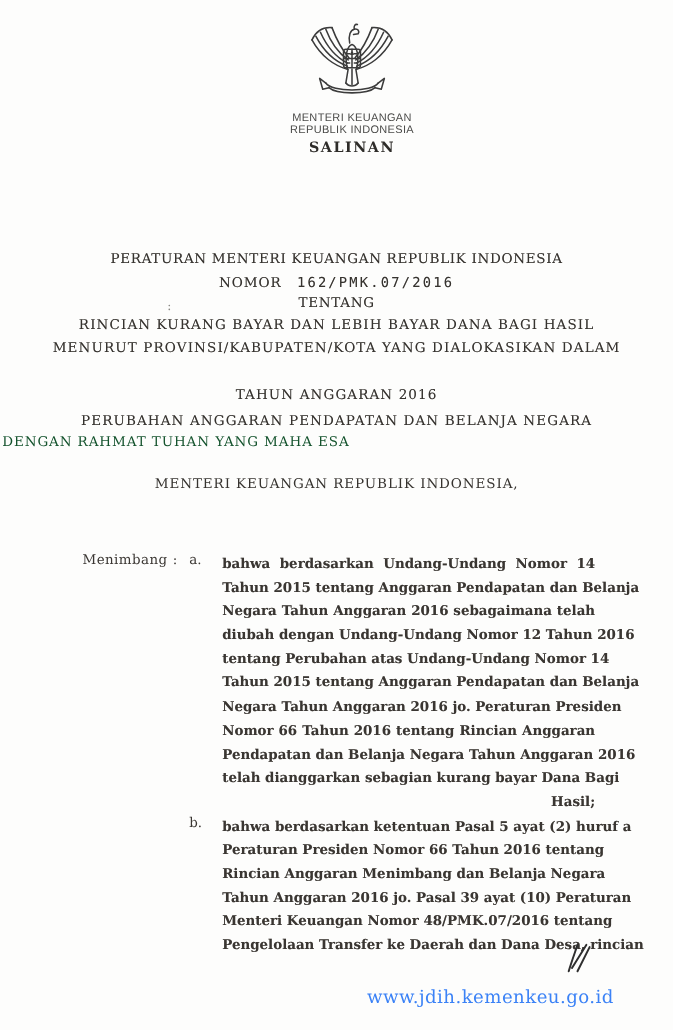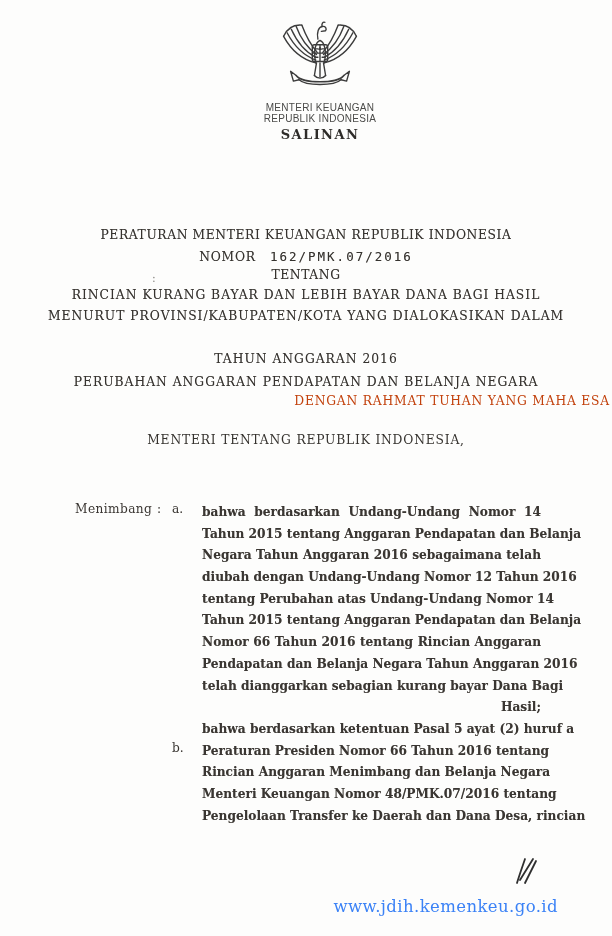--- a/index.html
+++ b/index.html
@@ -21,21 +21,21 @@
   .tl{left:2px;width:608px;text-align:center;font-size:12.3px;letter-spacing:.6px;
       color:#36332f;text-shadow:0 0 .5px rgba(54,51,47,.4);}
   .t1{top:228px;}
   .tn{top:249px;letter-spacing:.8px;}
   .tn .nomor-val{font-family:"DejaVu Sans Mono", monospace;font-size:12.5px;letter-spacing:2px;margin-left:14px;}
   .t2{top:268px;}
   .s0{top:288px;letter-spacing:1px;}
   .s1{top:309px;letter-spacing:1px;}
   .s2{top:331px;letter-spacing:1px;margin-top:44px;}
   .s3{top:352px;letter-spacing:1px;}
-  .invocation{top:394px;left:2px;width:608px;text-align:right;font-size:12.3px;letter-spacing:.8px;color:#c2410c;}
+  .invocation{top:394px;left:2px;width:608px;text-align:left;font-size:12.3px;letter-spacing:.8px;color:#14532d;}
   .authority{top:433px;left:2px;width:608px;text-align:center;font-size:12.3px;letter-spacing:.8px;color:#36332f;}
   
   .consider-label{left:75px;top:502px;font-size:12.2px;letter-spacing:.4px;}
   .consider-colon{left:157px;top:502px;font-size:12.2px;}
   .marker{left:172px;font-size:12.2px;}
   .marker.a{top:502px;}
   .marker.b{top:741px;}
   .body-col{left:202px;top:502px;width:339px;font-size:12.2px;
     text-shadow:0 0 .5px rgba(58,54,50,.35);font-weight:bold;}
   .bline{height:21.7px;line-height:21.7px;white-space:nowrap;text-align:right;}
@@ -97,41 +97,43 @@
   <div class="abs tl tn">
     <span>NOMOR</span><span class="nomor-val">162/PMK.07/2016</span>
   </div>
   <div class="abs tl s0">RINCIAN KURANG BAYAR DAN LEBIH BAYAR DANA BAGI HASIL</div>
   <div class="abs tl t2">TENTANG</div>
   <div class="abs tl s1">MENURUT PROVINSI/KABUPATEN/KOTA YANG DIALOKASIKAN DALAM</div>
   <div class="abs tl s2">PERUBAHAN ANGGARAN PENDAPATAN DAN BELANJA NEGARA</div>
   <div class="abs tl s3">TAHUN ANGGARAN 2016</div>
 
   <div class="abs invocation">DENGAN RAHMAT TUHAN YANG MAHA ESA</div>
-  <div class="abs authority">MENTERI TENTANG REPUBLIK INDONESIA,</div>
+  <div class="abs authority">MENTERI KEUANGAN REPUBLIK INDONESIA,</div>
 
   <div class="abs consider-label">Menimbang</div>
   <div class="abs consider-colon">:</div>
   <div class="abs marker a">a.</div>
   <div class="abs marker b">b.</div>
 
   <div class="abs body-col">
     <div class="bline j">bahwa berdasarkan Undang-Undang Nomor 14</div>
     <div class="bline j">Tahun 2015 tentang Anggaran Pendapatan dan Belanja</div>
     <div class="bline j">Negara Tahun Anggaran 2016 sebagaimana telah</div>
     <div class="bline j">diubah dengan Undang-Undang Nomor 12 Tahun 2016</div>
     <div class="bline j">tentang Perubahan atas Undang-Undang Nomor 14</div>
     <div class="bline j">Tahun 2015 tentang Anggaran Pendapatan dan Belanja</div>
+    <div class="bline j">Negara Tahun Anggaran 2016 jo. Peraturan Presiden</div>
     <div class="bline j">Nomor 66 Tahun 2016 tentang Rincian Anggaran</div>
     <div class="bline j">Pendapatan dan Belanja Negara Tahun Anggaran 2016</div>
     <div class="bline j">telah dianggarkan sebagian kurang bayar Dana Bagi</div>
     <div class="bline">Hasil;</div>
     <div class="bline j">bahwa berdasarkan ketentuan Pasal 5 ayat (2) huruf a</div>
     <div class="bline j">Peraturan Presiden Nomor 66 Tahun 2016 tentang</div>
     <div class="bline j">Rincian Anggaran Menimbang dan Belanja Negara</div>
+    <div class="bline j">Tahun Anggaran 2016 jo. Pasal 39 ayat (10) Peraturan</div>
     <div class="bline j">Menteri Keuangan Nomor 48/PMK.07/2016 tentang</div>
     <div class="bline j">Pengelolaan Transfer ke Daerah dan Dana Desa, rincian</div>
   </div>
 
   <div class="abs artifact">:</div>
 
   <div class="abs paraph">
     <svg viewBox="0 0 26 30" width="26" height="30" aria-hidden="true">
       <path d="M3 27 C6 17 9 9 11 3 M6 24 L19 3 M11 27 L22 5" stroke="#2f2f2f" stroke-width="1.8" fill="none" stroke-linecap="round"></path>
     </svg>

